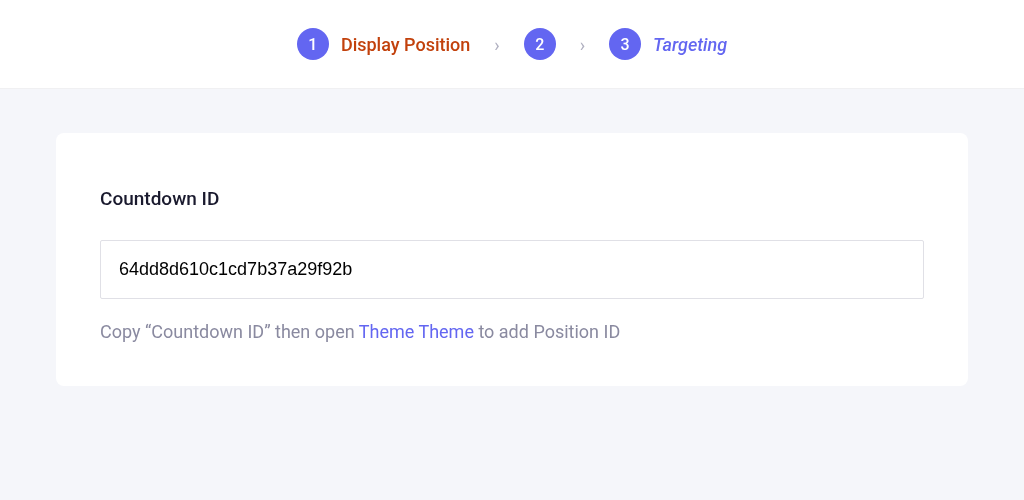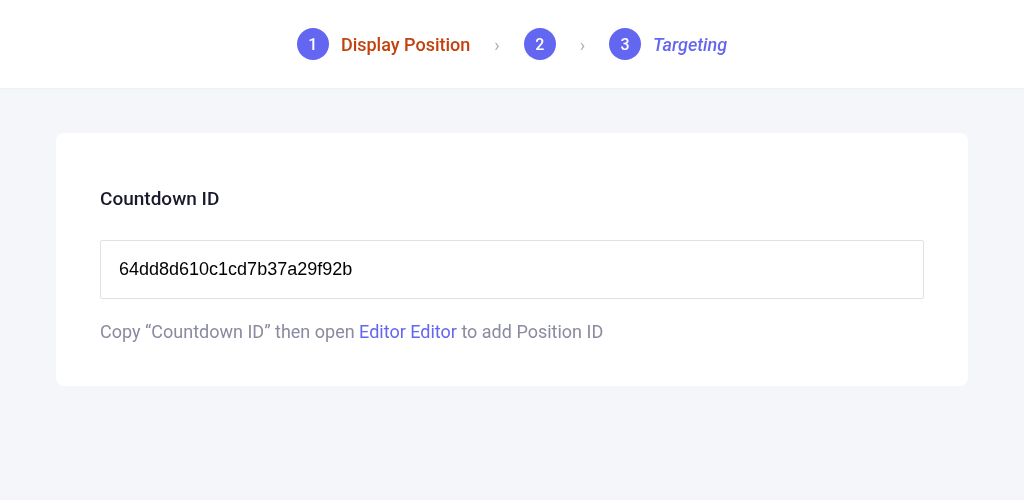--- a/index.html
+++ b/index.html
@@ -106,16 +106,16 @@
     <div class="step-badge">3</div>
     <div class="step-label active">Targeting</div>
   </div>
 </div>
 
 <div class="main">
   <div class="card">
     <div class="field-label">Countdown ID</div>
     <input class="field-input" type="text" value="64dd8d610c1cd7b37a29f92b" style="">
     <div class="helper-text">
-      <span>Copy “Countdown ID” then open </span><span class="helper-link">Editor Editor</span><span> to add Position ID</span>
+      <span>Copy “Countdown ID” then open </span><span class="helper-link">Theme Theme</span><span> to add Position ID</span>
     </div>
   </div>
 </div>
 
 </body></html>

